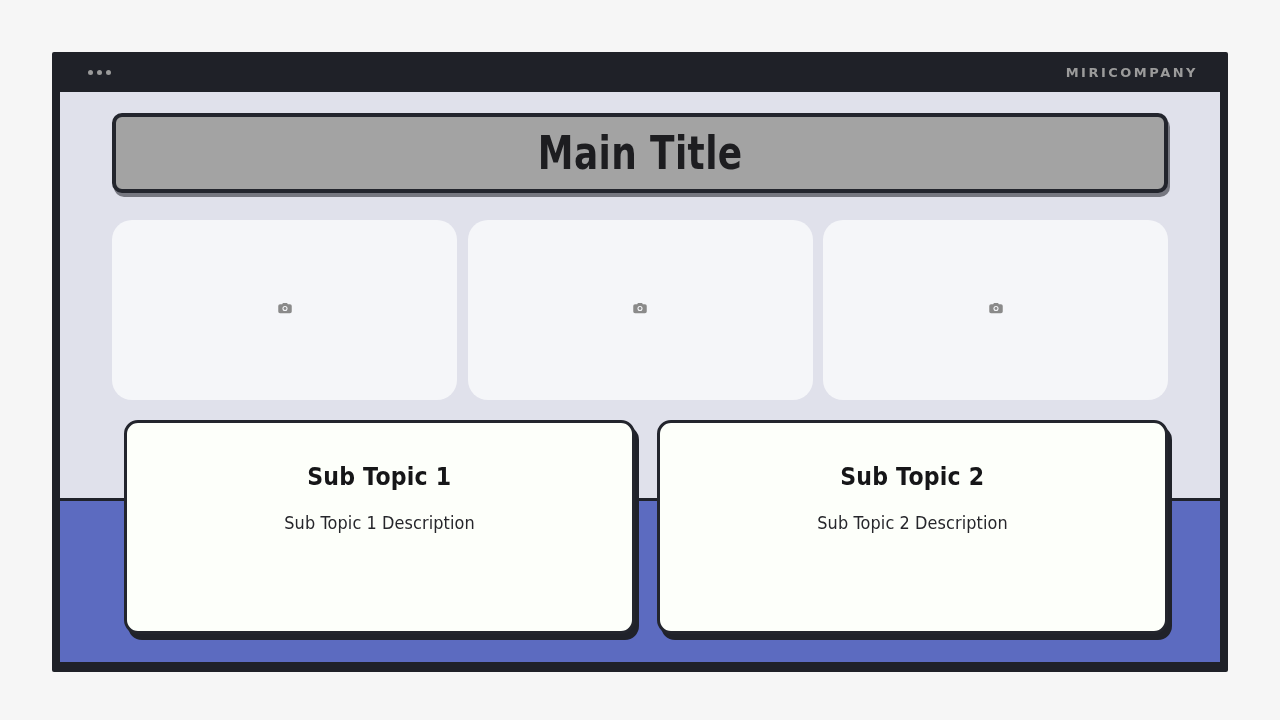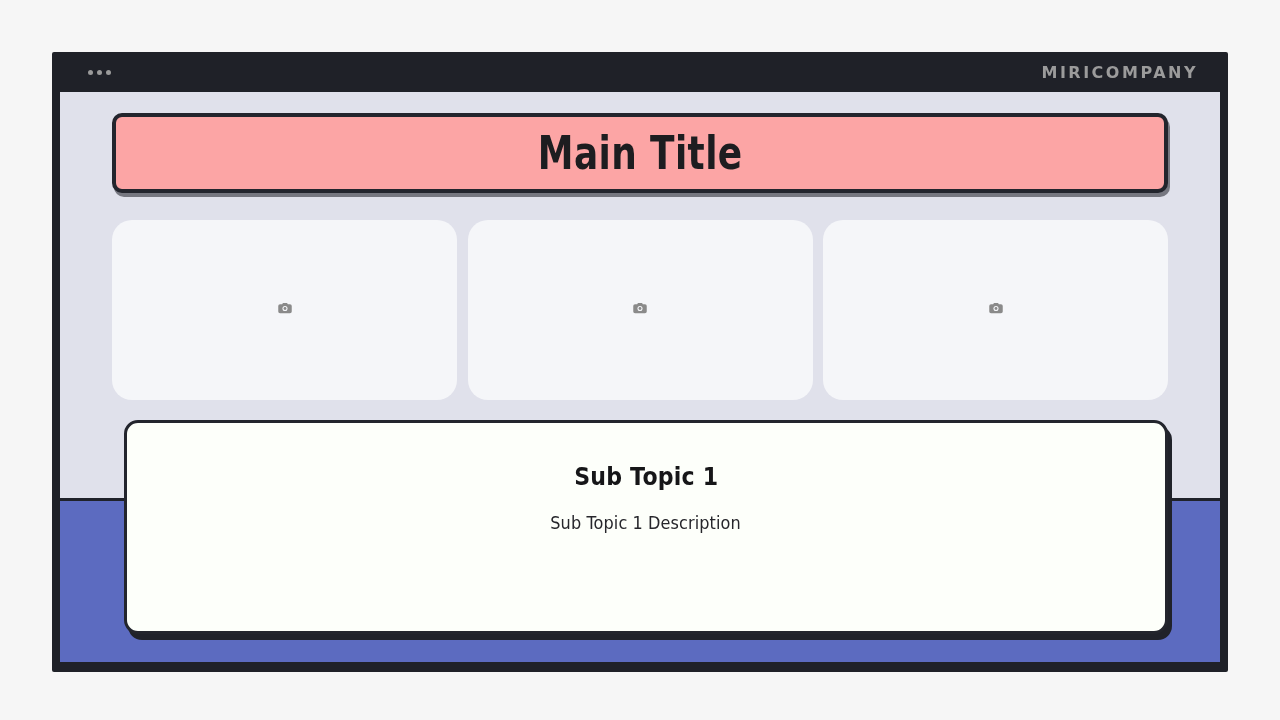--- a/index.html
+++ b/index.html
@@ -15,35 +15,35 @@
     background:#1f2128;border-radius:2px;
   }
   .topbar{
     position:absolute;left:0;top:0;right:0;height:40px;
     display:flex;align-items:center;
   }
   .dots{display:flex;gap:4px;margin-left:36px;cursor:pointer;}
   .dots i{width:5px;height:5px;border-radius:50%;background:#9a9a9a;display:block;}
   .brand{
     margin-left:auto;margin-right:30px;
-    color:#9b9b9b;font-size:16px;font-weight:bold;letter-spacing:2.5px;padding-left:35px;
+    color:#9b9b9b;font-size:13px;font-weight:bold;letter-spacing:2.5px;padding-left:35px;
   }
   
   .content{
     position:absolute;left:8px;right:8px;top:40px;bottom:10px;
     background:#e0e1eb;overflow:hidden;
   }
   .band-blue{
     position:absolute;left:0;right:0;top:406px;bottom:0;
     background:#5c6bc0;border-top:3px solid #20222a;z-index:0;
   }
   
   .title-box{
     position:absolute;left:52px;top:21px;width:1048px;height:72px;
-    background:#fca5a5;border:4px solid #23252d;border-radius:10px;
+    background:#a3a3a3;border:4px solid #23252d;border-radius:10px;
     box-shadow:2px 4px 0 rgba(31,33,40,0.55);
     display:flex;align-items:center;justify-content:center;z-index:2;
   }
   .title-box h1{
     margin:0;font-size:46px;font-weight:bold;color:#1d1d20;
     transform:scaleX(0.78);transform-origin:center;white-space:nowrap;
     letter-spacing:0.5px;
   }
   
   .row{
@@ -121,16 +121,20 @@
           </svg>
         </span>
       </div>
     </div>
 
     <div class="row row-cards">
       <div class="card">
         <h2>Sub Topic 1</h2>
         <p>Sub Topic 1 Description</p>
       </div>
+      <div class="card">
+        <h2>Sub Topic 2</h2>
+        <p>Sub Topic 2 Description</p>
+      </div>
     </div>
 
   </div>
 </div>
 
 </body></html>

